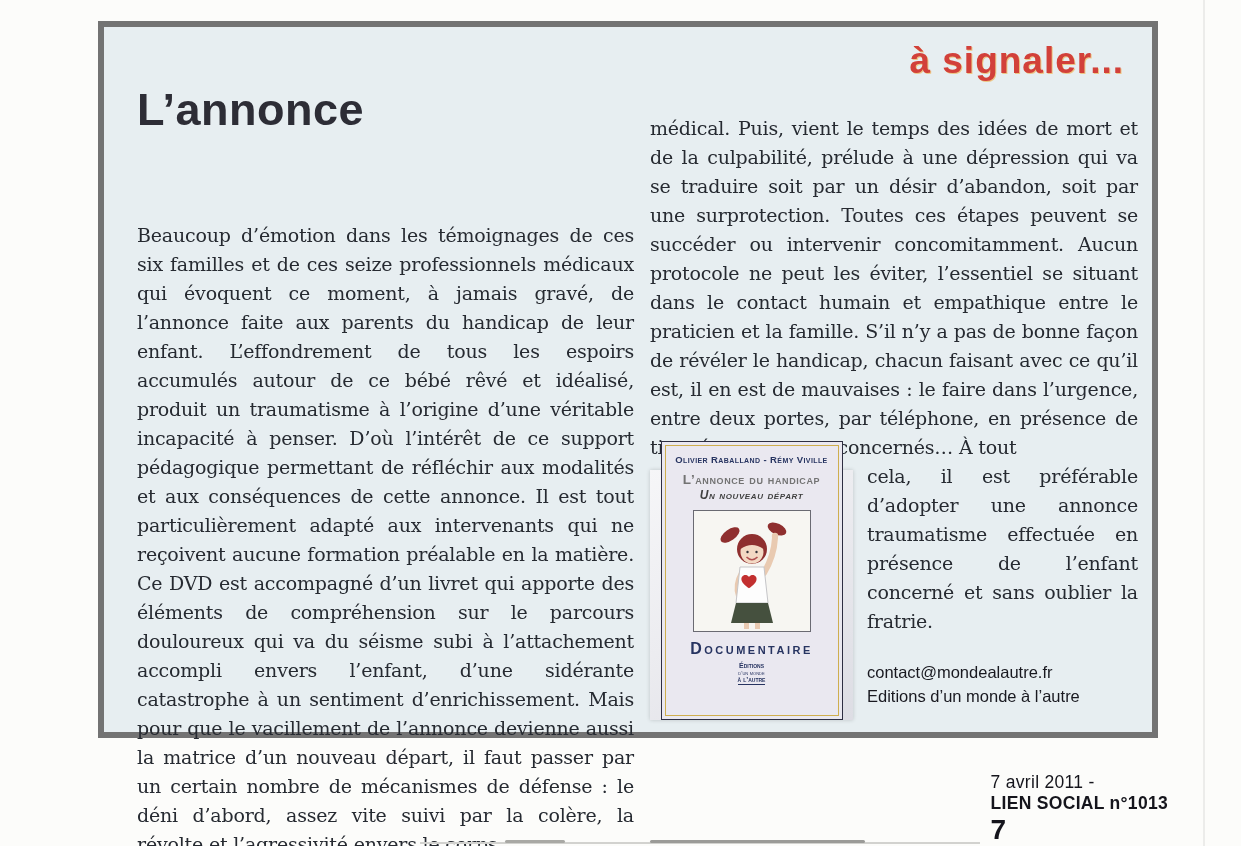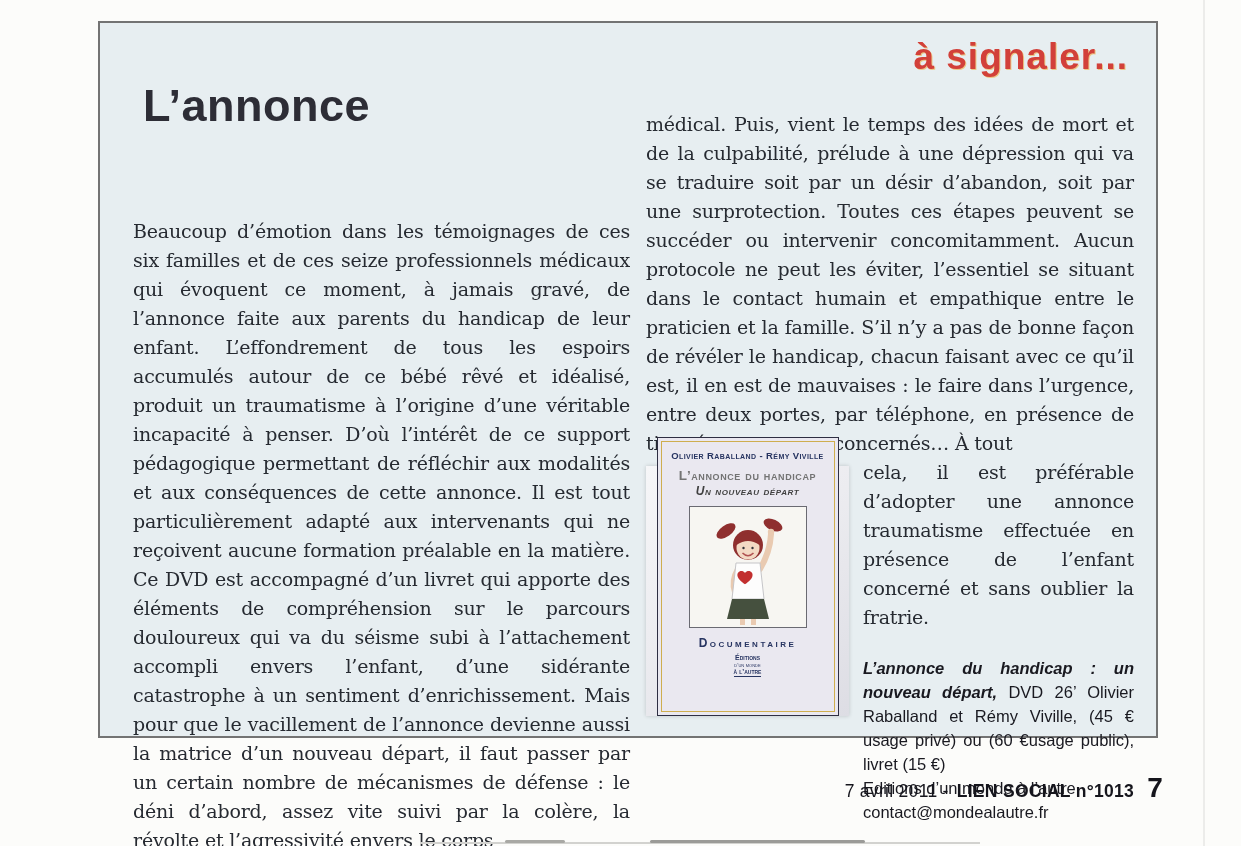--- a/index.html
+++ b/index.html
@@ -8,34 +8,34 @@
     background:#fcfcfa;
     position:relative;
     overflow:hidden;
     font-family:"Liberation Sans", sans-serif;
   }
   
   .panel {
     position:absolute; left:98px; top:21px;
     width:1060px; height:717px;
     background:#e7eef1;
-    border:2px solid #737373;
+    border:6px solid #737373;
     box-sizing:border-box;
   }
   
   .flag {
     position:absolute; top:12px; right:28px;
     font-size:37px; line-height:44px;
     font-weight:600; letter-spacing:1px;
     color:#d2403a;
     text-shadow:1px 1px 0 rgba(242,166,44,.55);
   }
   
   .title {
-    position:absolute; left:43px; top:58px;
+    position:absolute; left:33px; top:58px;
     font-size:45px; line-height:49px;
     font-weight:600; letter-spacing:.5px;
     color:#2d2d36;
   }
   
   .bodytext {
     font-family:"DejaVu Serif", serif;
     font-size:19px; line-height:29px;
     letter-spacing:-0.2px;
     color:#262a31;
@@ -79,42 +79,42 @@
   .dvd-subtitle {
     margin-top:1px; font-size:12px; font-weight:700; font-style:italic;
     font-variant:small-caps; letter-spacing:.6px; color:#404040;
   }
   .dvd-art {
     margin-top:8px; width:118px; height:122px;
     border:1px solid #6a6a72; background:#f7f6f2;
     box-sizing:border-box;
   }
   .dvd-genre {
-    margin-top:8px; font-size:12px; font-weight:700;
+    margin-top:8px; font-size:16px; font-weight:700;
     font-variant:small-caps; letter-spacing:2.5px; color:#273461;
   }
   .dvd-pub {
     margin-top:4px; font-size:7px; line-height:7.5px; font-weight:700;
     font-variant:small-caps; color:#273461;
     border-bottom:1px solid #273461; padding-bottom:1px;
   }
   .dvd-pub .pub-mid { font-size:5.5px; line-height:6px; font-weight:400; display:block; }
   
   .caption {
     margin-left:217px; margin-top:24px; width:271px;
     font-size:16.5px; line-height:24px; color:#191920;
   }
   .caption p { margin:0; text-align:justify; }
   .cap-lead { font-weight:700; font-style:italic; }
   .cap-line { text-align:left; }
   
   .footer {
     position:absolute; top:772px; right:78px;
     display:flex; align-items:baseline;
-    font-size:17.5px; color:#15151c; letter-spacing:.3px;
+    font-size:17.5px; color:#15151c; letter-spacing:.3px;flex-direction:column;
   }
   .footer .issue { font-weight:700; margin-left:8px; }
   .footer .pageno { font-weight:700; font-size:28px; margin-left:13px; }
   
   .edge-line   { position:absolute; left:1203px; top:0; width:2px; height:846px; background:#ececea; }
   .smudge-a    { position:absolute; left:505px; top:840px; width:60px;  height:3px; background:#a9a9a5; border-radius:2px; }
   .smudge-b    { position:absolute; left:650px; top:840px; width:215px; height:3px; background:#9b9b98; border-radius:2px; }
   .smudge-thin { position:absolute; left:420px; top:842px; width:560px; height:2px; background:#d2d2cf; }
 </style>
 </head>
@@ -166,26 +166,22 @@
             <span>Éditions</span>
             <span class="pub-mid">d’un monde</span>
             <span>à l’autre</span>
           </div>
         </div>
       </div>
 
       <p class="bodytext">cela, il est préférable d’adopter une annonce traumatisme effectuée en présence de l’enfant concerné et sans oublier la fratrie.</p>
 
       <div class="caption">
-        <p>
-          <span class="cap-lead">L’annonce du handicap : un nouveau départ,</span>
-          <span>DVD 26’ Olivier Raballand et Rémy Viville, (45 € usage privé) ou (60 €usage public), livret (15 €)</span>
-        </p>
+        <div class="cap-line">contact@mondealautre.fr</div>
         <div class="cap-line">Editions d’un monde à l’autre</div>
-        <div class="cap-line">contact@mondealautre.fr</div>
       </div>
 
     </div>
   </div>
 </div>
 
 <div class="footer">
   <span>7 avril 2011 -</span>
   <span class="issue">LIEN SOCIAL n°1013</span>
   <span class="pageno">7</span>

